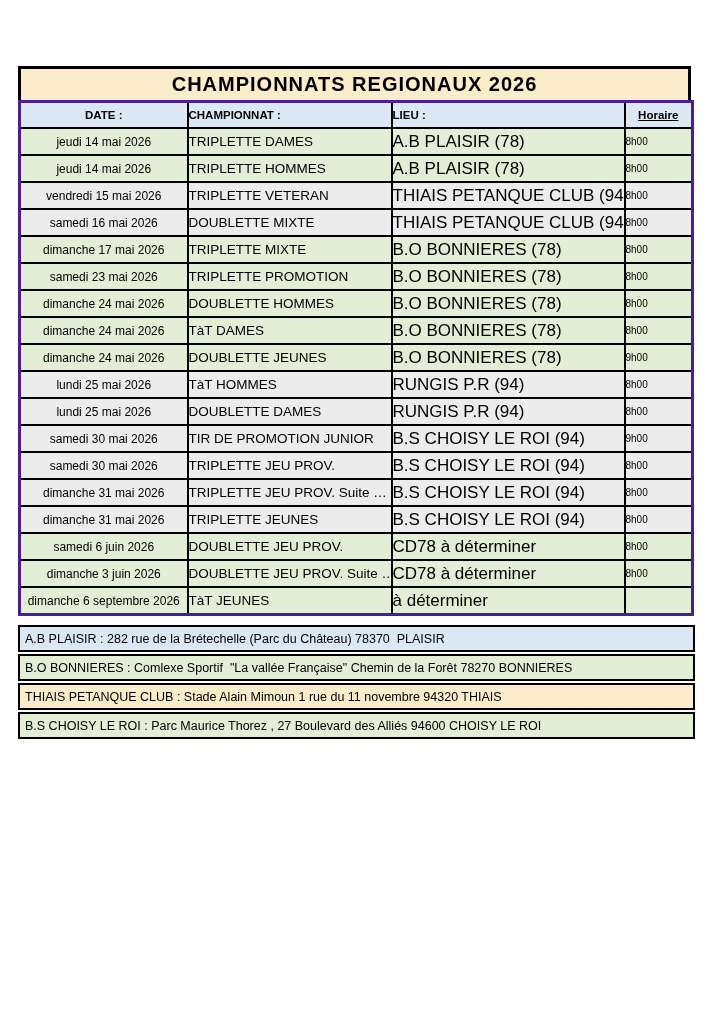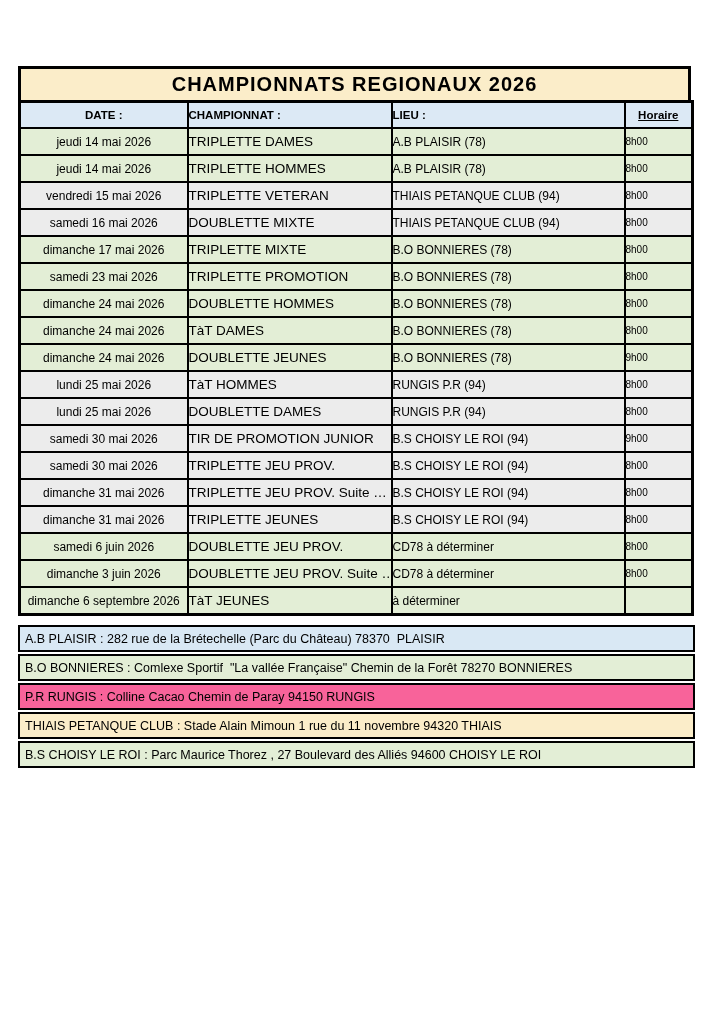--- a/index.html
+++ b/index.html
@@ -34,41 +34,41 @@
     align-items: center;
     justify-content: center;
     font-size: 20px;
     font-weight: bold;
     letter-spacing: 1px;
   }
   table.schedule {
     width: 673px;
     border-collapse: collapse;
     table-layout: fixed;
-    border: 3px solid #000000;
+    border: 3px solid #4c1d95;
     margin-top: -3px;
   }
   table.schedule th, table.schedule td {
     border: 2px solid #000;
     overflow: hidden;
     white-space: nowrap;
     padding: 0;
   }
   tr.head-row { background: #DCE9F5; }
   tr.head-row th { height: 24px; font-size: 11.5px; font-weight: bold; }
   th.h-date   { text-align: center; }
   th.h-champ  { text-align: left; padding-left: 5px; }
   th.h-lieu   { text-align: left; padding-left: 5px; }
   th.h-hor    { text-align: center; font-size: 12px; text-decoration: underline; }
   tr.row td { height: 25px; }
   tr.green { background: #E3EED6; }
   tr.gray  { background: #ECECEC; }
   td.c-date  { text-align: center; font-size: 12px; }
   td.c-champ { text-align: left; padding-left: 5px; font-size: 13.5px; }
-  td.c-lieu  { text-align: left; padding-left: 5px; font-size: 12px; }
+  td.c-lieu  { text-align: left; padding-left: 5px; font-size: 17px; }
   td.c-hor   { text-align: left; font-size: 10px; }
   .venues { margin-top: 9px; width: 677px; border-radius: 28px; }
   .venue {
     box-sizing: border-box;
     width: 677px;
     height: 27px;
     border: 2px solid #000;
     margin-bottom: 2px;
     display: flex;
     align-items: center;
@@ -212,19 +212,18 @@
           <td class="c-champ">TàT JEUNES</td>
           <td class="c-lieu">à déterminer</td>
           <td class="c-hor"></td>
         </tr>
       </tbody>
     </table>
 
     <div class="venues">
       <div class="venue v-blue">A.B PLAISIR : 282 rue de la Brétechelle (Parc du Château) 78370  PLAISIR</div>
       <div class="venue v-green">B.O BONNIERES : Comlexe Sportif  "La vallée Française" Chemin de la Forêt 78270 BONNIERES</div>
-      <div class="venue v-pink">P.R RUNGIS : Colline Cacao Chemin de Paray 94150 RUNGIS</div>
       <div class="venue v-cream">THIAIS PETANQUE CLUB : Stade Alain Mimoun 1 rue du 11 novembre 94320 THIAIS</div>
       <div class="venue v-green">B.S CHOISY LE ROI : Parc Maurice Thorez , 27 Boulevard des Alliés 94600 CHOISY LE ROI</div>
     </div>
 
   </div>
 </div>
 
 </body></html>

